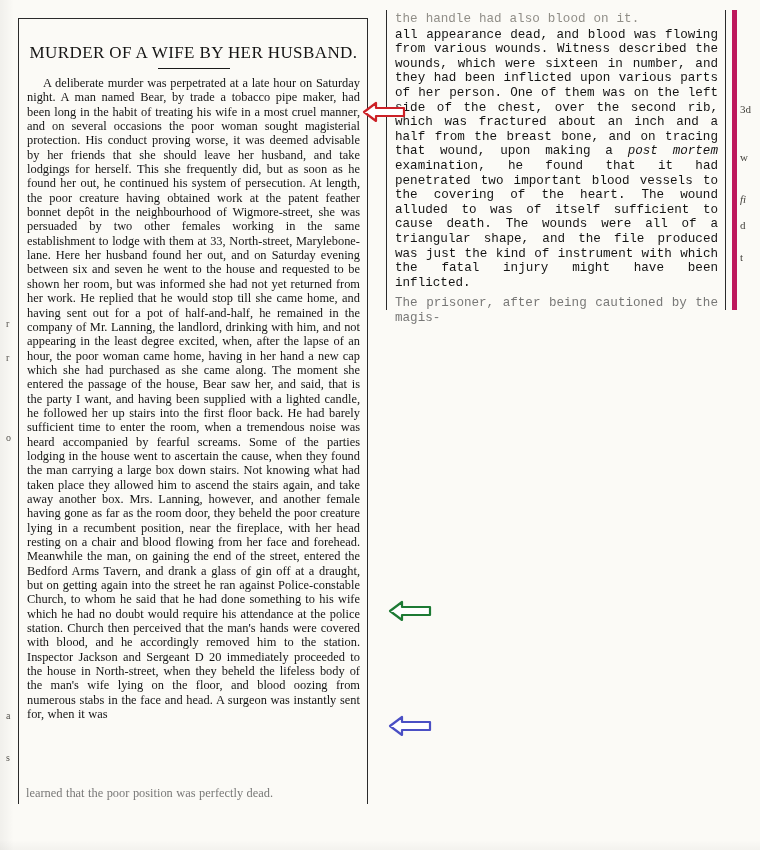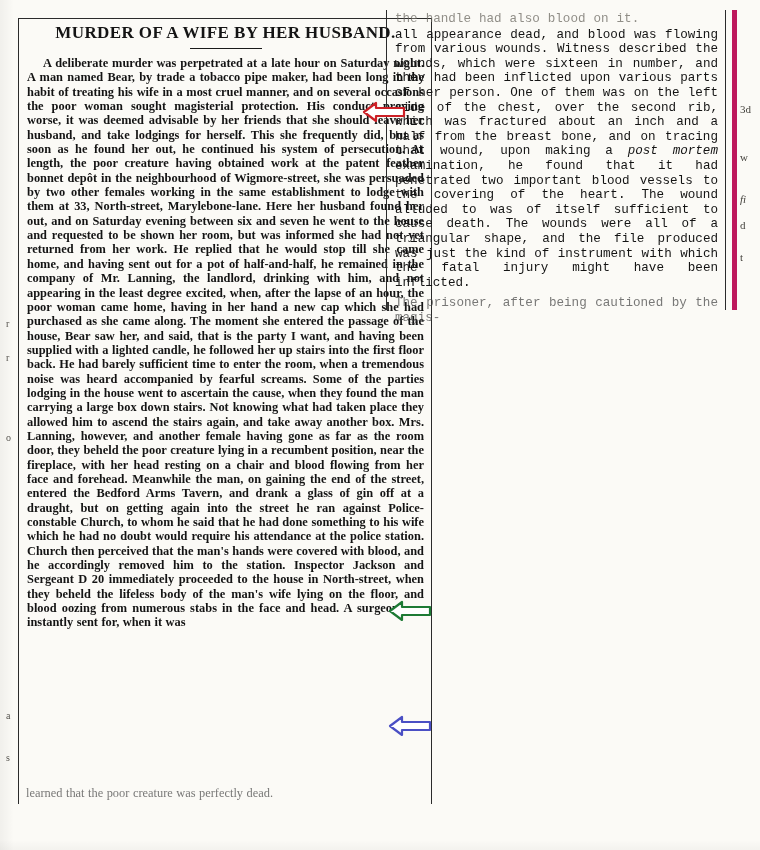--- a/index.html
+++ b/index.html
@@ -28,27 +28,26 @@
   }
 
   
   .col {
     position: absolute;
     box-sizing: border-box;
   }
   .col-left {
     left: 18px;
     top: 18px;
-    width: 414px;
+    width: 350px;
     height: 786px;
     border-left: 1px solid #2b2b2b;
     border-right: 1px solid #2b2b2b;
     border-top: 1px solid #2b2b2b;
-    padding: 0 7px 0 8px;
-    font-weight: bold;
+    padding: 20px 7px 0 8px;
   }
   .col-right {
     left: 386px;
     top: 10px;
     width: 340px;
     height: 300px;
     border-left: 1px solid #2b2b2b;
     border-right: 1px solid #2b2b2b;
     padding: 2px 7px 0 8px;
     box-sizing: border-box;
@@ -146,21 +145,21 @@
 
   <div class="col col-left">
     <div class="headline">MURDER OF A WIFE BY HER HUSBAND.</div>
     <div class="rule"></div>
     <div class="body">
       <p>A deliberate murder was perpetrated at a late hour on Saturday night. A man named Bear, by trade a tobacco pipe maker, had been long in the habit of treating his wife in a most cruel manner, and on several occasions the poor woman sought magisterial protection. His conduct proving worse, it was deemed advisable by her friends that she should leave her husband, and take lodgings for herself. This she frequently did, but as soon as he found her out, he continued his system of persecution. At length, the poor creature having obtained work at the patent feather bonnet depôt in the neighbourhood of Wigmore-street, she was persuaded by two other females working in the same establishment to lodge with them at 33, North-street, Marylebone-lane. Here her husband found her out, and on Saturday evening between six and seven he went to the house and requested to be shown her room, but was informed she had not yet returned from her work. He replied that he would stop till she came home, and having sent out for a pot of half-and-half, he remained in the company of Mr. Lanning, the landlord, drinking with him, and not appearing in the least degree excited, when, after the lapse of an hour, the poor woman came home, having in her hand a new cap which she had purchased as she came along. The moment she entered the passage of the house, Bear saw her, and said, that is the party I want, and having been supplied with a lighted candle, he followed her up stairs into the first floor back. He had barely sufficient time to enter the room, when a tremendous noise was heard accompanied by fearful screams. Some of the parties lodging in the house went to ascertain the cause, when they found the man carrying a large box down stairs. Not knowing what had taken place they allowed him to ascend the stairs again, and take away another box. Mrs. Lanning, however, and another female having gone as far as the room door, they beheld the poor creature lying in a recumbent position, near the fireplace, with her head resting on a chair and blood flowing from her face and forehead. Meanwhile the man, on gaining the end of the street, entered the Bedford Arms Tavern, and drank a glass of gin off at a draught, but on getting again into the street he ran against Police-constable Church, to whom he said that he had done something to his wife which he had no doubt would require his attendance at the police station. Church then perceived that the man's hands were covered with blood, and he accordingly removed him to the station. Inspector Jackson and Sergeant D 20 immediately proceeded to the house in North-street, when they beheld the lifeless body of the man's wife lying on the floor, and blood oozing from numerous stabs in the face and head. A surgeon was instantly sent for, when it was</p>
     </div>
   </div>
   <div style="position:absolute;left:26px;top:786px;width:344px;">
     <div class="body faded-bottom" style="text-align:left;">
-      <span>learned that the poor creature was perfectly dead.</span>
+      <span>learned that the poor position was perfectly dead.</span>
     </div>
   </div>
 
   <div class="col col-right">
     <div class="rbody faded-top">
       <p>the handle had also blood on it.</p>
     </div>
     <div class="rbody" style="margin-top:1px;">
       <p>all appearance dead, and blood was flowing from various wounds. Witness described the wounds, which were sixteen in number, and they had been inflicted upon various parts of her person. One of them was on the left side of the chest, over the second rib, which was fractured about an inch and a half from the breast bone, and on tracing that wound, upon making a <span class="ital">post mortem</span> examination, he found that it had penetrated two important blood vessels to the covering of the heart. The wound alluded to was of itself sufficient to cause death. The wounds were all of a triangular shape, and the file produced was just the kind of instrument with which the fatal injury might have been inflicted.</p>
     </div>

